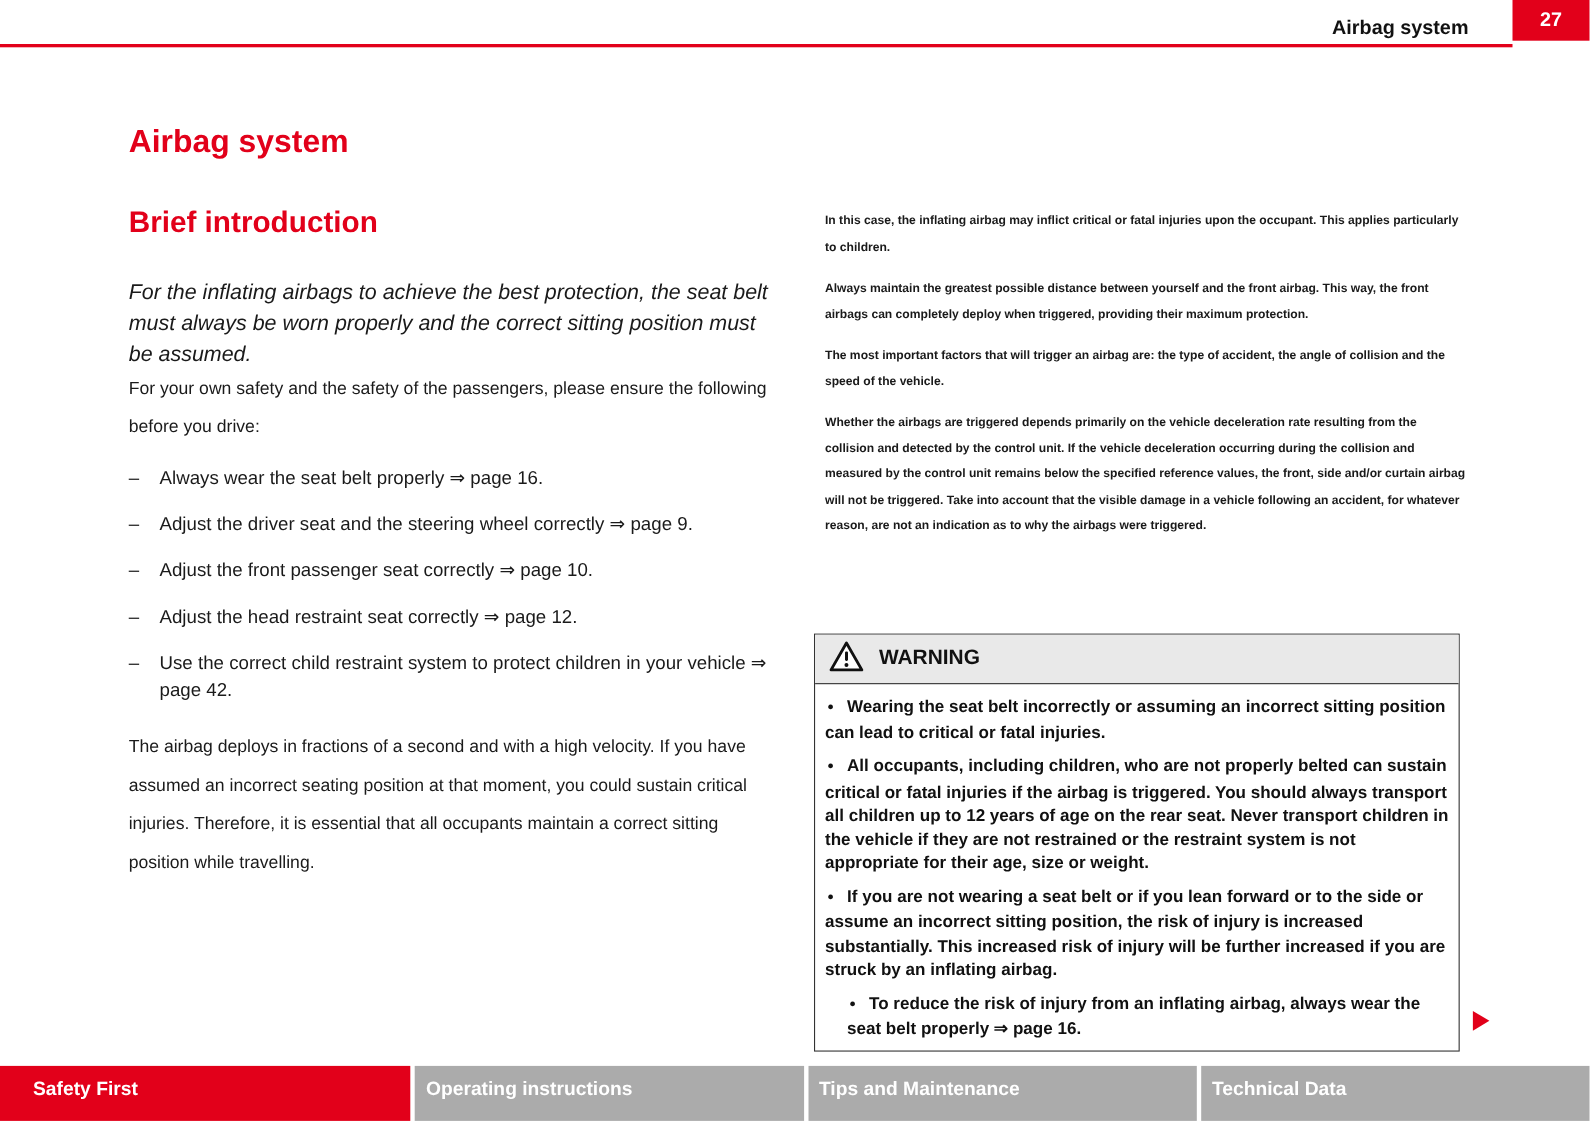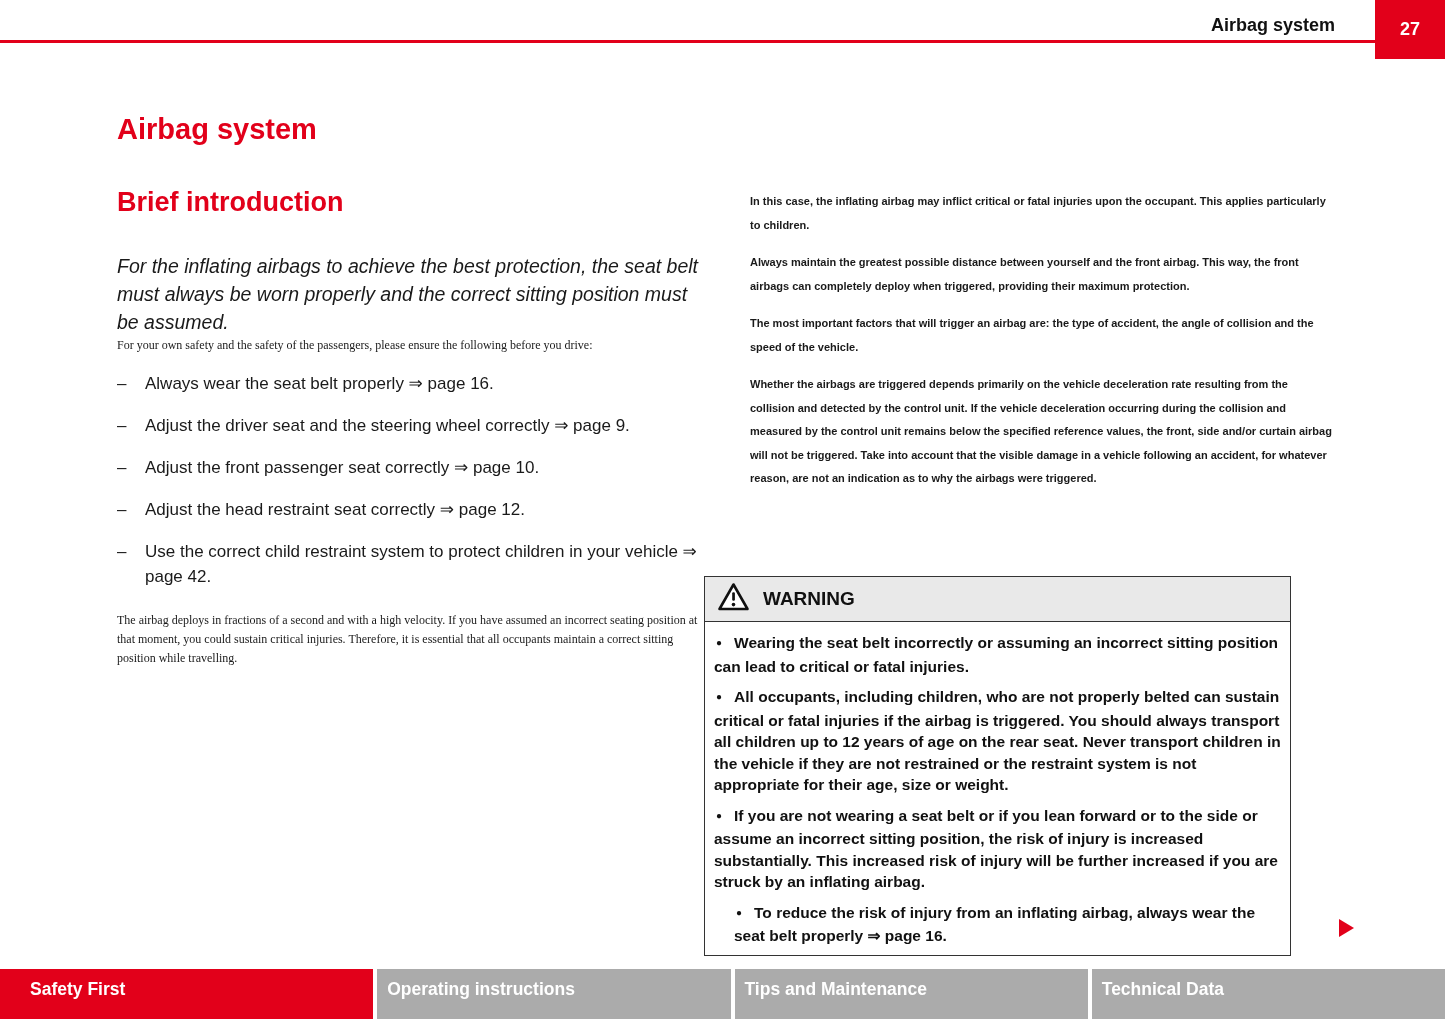--- a/index.html
+++ b/index.html
@@ -13,21 +13,21 @@
   
   .header-title {
     position:absolute; top:15px; right:110px;
     font-size:18px; font-weight:bold; color:#111;
   }
   .header-rule {
     position:absolute; top:40px; left:0; width:1375px; height:3px;
     background:var(--red,#e2001a);
   }
   .page-number-box {
-    position:absolute; top:0; right:0; width:70px; height:59px;
+    position:absolute; top:0; right:0; width:70px; height:37px;
     background:var(--red,#e2001a); color:#fff; font-weight:bold; font-size:18px;
     display:flex; align-items:center; justify-content:center;
   }
 
   
   .col-left { position:absolute; left:117px; top:112px; width:587px; }
   .col-left h1 {
     font-size:29px; line-height:34px; font-weight:bold;
     color:var(--red,#e2001a); margin-bottom:40px;
   }
@@ -36,33 +36,33 @@
     color:var(--red,#e2001a); margin-bottom:34px;
   }
   .col-left h3 {
     font-size:19.5px; line-height:28px; font-weight:bold;
     color:var(--red,#e2001a); padding-bottom:10px;
     border-bottom:2px solid #1a1a1a; margin-bottom:14px;
   }
   .lead {
     font-size:19.5px; line-height:28px; font-style:italic; 
   }
-  .body { font-size:12px; line-height:19px; margin-bottom:16px;font-family:Liberation Serif, serif; }
+  .body { font-size:16px; line-height:35px; margin-bottom:16px; }
   .dash-list { margin-top:2px; }
   .list-item { display:flex; font-size:17px; line-height:25px; margin-bottom:17px; }
   .list-item .dash { width:28px; flex:0 0 28px; }
   .spaced { margin-top:22px; }
 
   
   .col-right { position:absolute; left:750px; top:190px; width:585px; }
   .col-right p { font-size:11px; line-height:23.5px; margin-bottom:14px;font-weight:bold; }
 
   
   .warning-box {
-    position:absolute; left:704px; top:576px; width:587px;
+    position:absolute; left:740px; top:576px; width:587px;
     border:1px solid #333; background:#fff;
   }
   .warning-header {
     background:var(--warnbg,#e9e9e9); border-bottom:1px solid #333;
     height:45px; display:flex; align-items:center; padding-left:12px; gap:13px;
   }
   .warning-header .warn-title { font-size:19px; font-weight:bold; color:#111; }
   .warning-body { padding:10px 9px 8px 9px; }
   .warn-item {
     font-size:15.5px; line-height:21.5px; font-weight:bold;

